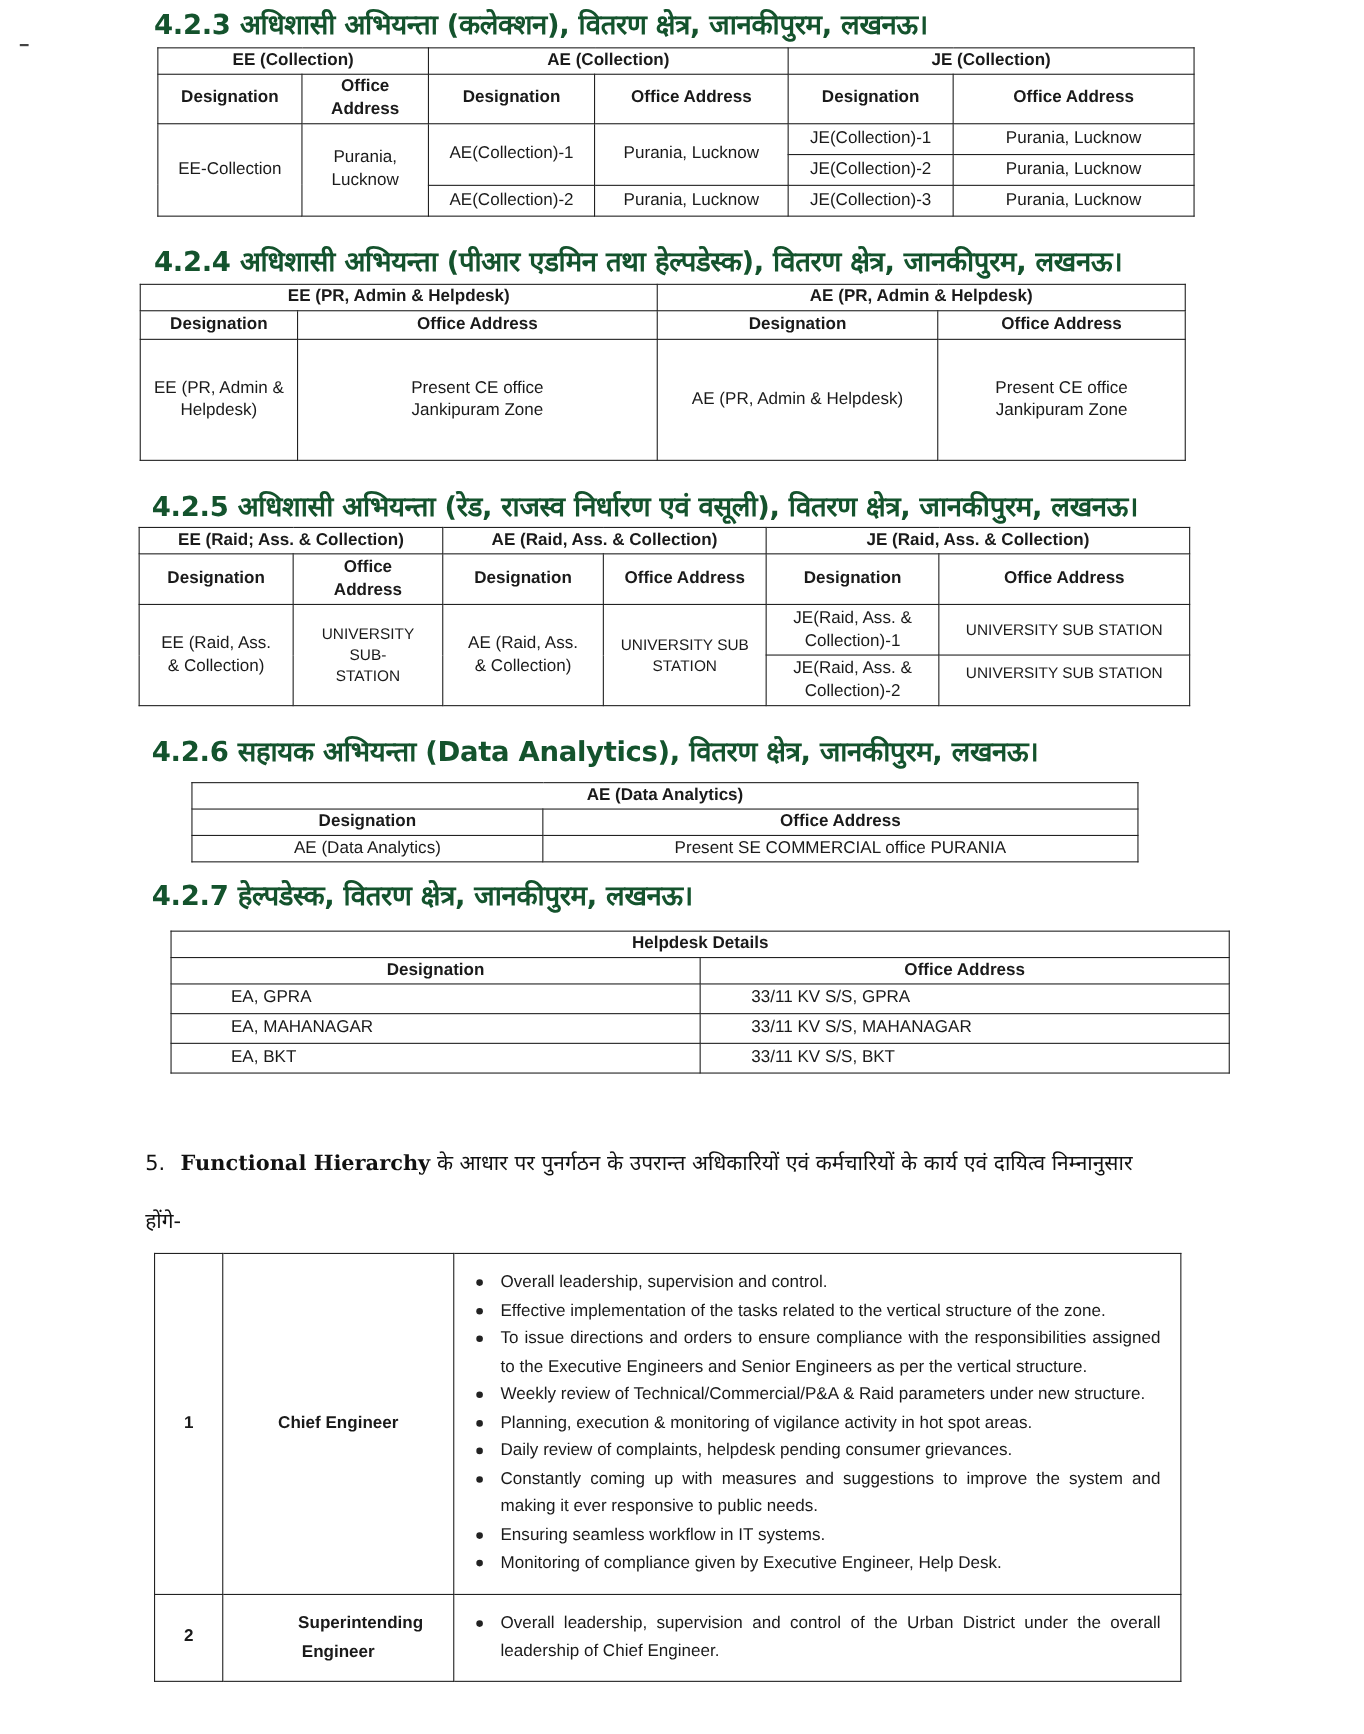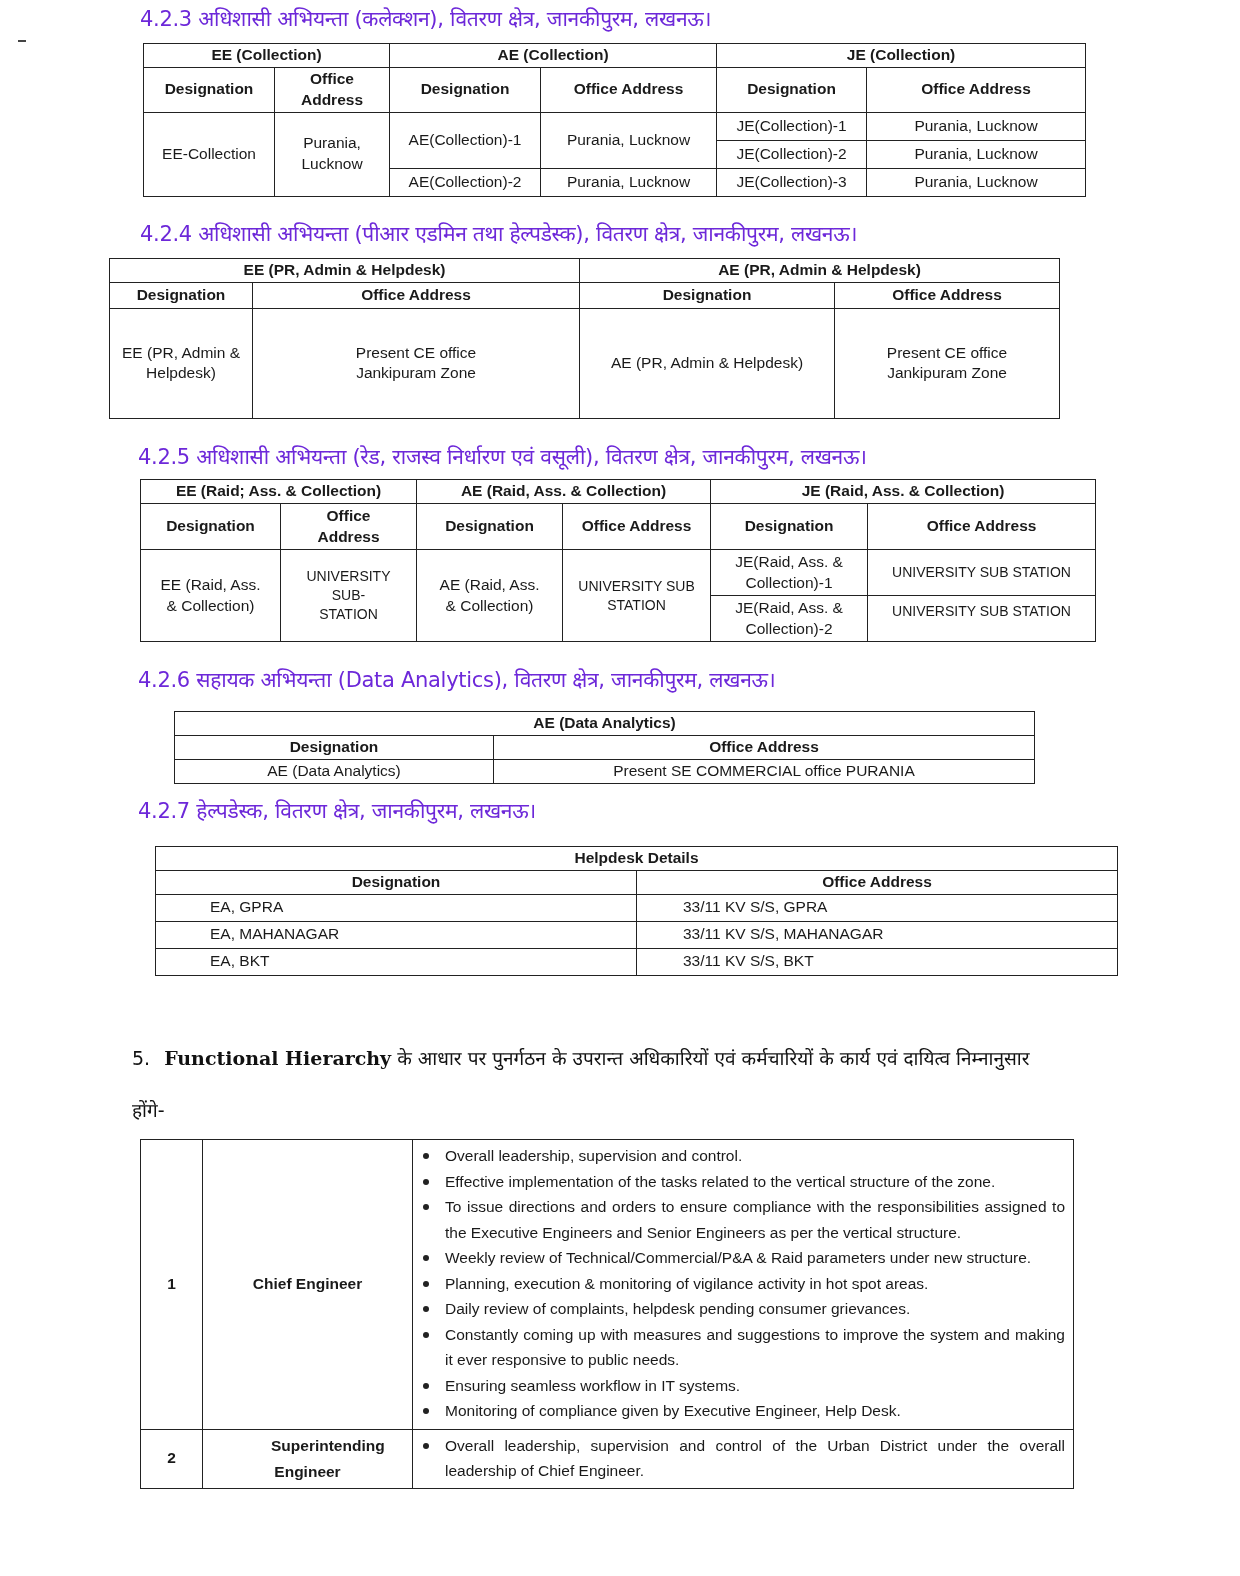--- a/index.html
+++ b/index.html
@@ -1,39 +1,39 @@
 <!DOCTYPE html>
 <html><head>
 <meta charset="utf-8">
 <style>
   html, body { margin: 0; padding: 0; background: #ffffff; }
   body {
     width: 1240px; height: 1576px; position: relative; overflow: hidden;
     font-family: "Liberation Sans", "DejaVu Sans", sans-serif; color: #1a1a1a;
   }
   .heading {
-    position: absolute; font-family: "DejaVu Sans", sans-serif; font-weight: normal;
-    font-size: 21px; color: #6d28d9; white-space: nowrap; letter-spacing: -0.3px;
+    position: absolute; font-family: "DejaVu Sans", sans-serif; font-weight: bold;
+    font-size: 25px; color: #14532d; white-space: nowrap; letter-spacing: -0.3px;
   }
   table { position: absolute; border-collapse: collapse; table-layout: fixed; }
   td, th {
     border: 1.6px solid #222; text-align: center; vertical-align: middle;
     font-size: 15.5px; line-height: 1.35; padding: 1px 4px; color: #1a1a1a;
   }
   th { font-weight: bold; }
   .left { text-align: left; padding-left: 54px; }
   .addr-left { text-align: left; padding-left: 46px; }
   .sec5 {
     position: absolute; left: 132px; top: 1032px; width: 920px;
     font-family: "DejaVu Sans", sans-serif; font-size: 19px; line-height: 52px; color: #111;
   }
   .sec5 .num { font-family: "DejaVu Sans", sans-serif; margin-right: 14px; }
   .sec5 .bold-en { font-family: "DejaVu Serif", serif; font-weight: bold; }
   .duties td { font-size: 15.5px; }
-  .duties ul { margin: 2px; padding: 0 0 0 30px; list-style: none; text-align: justify; }
+  .duties ul { margin: 12px; padding: 0 0 0 30px; list-style: none; text-align: justify; }
   .duties li { position: relative; line-height: 25.5px; padding-right: 6px; }
   .duties li::before {
     content: ""; position: absolute; left: -22px; top: 10px; width: 6px; height: 6px;
     border-radius: 50%; background: #222;
   }
   .speck { position: absolute; left: 18px; top: 40px; width: 8px; height: 2px; background: #444; }
 </style>
 </head>
 <body>
 
@@ -78,21 +78,21 @@
   <tr style="height:28px">
     <td>AE(Collection)-2</td>
     <td>Purania, Lucknow</td>
     <td>JE(Collection)-3</td>
     <td>Purania, Lucknow</td>
   </tr>
 </tbody>
   </table>
 
 <div class="heading" style="left:140px;top:219px;text-align:right;">4.2.4 अधिशासी अभियन्ता (पीआर एडमिन तथा हेल्पडेस्क), वितरण क्षेत्र, जानकीपुरम, लखनऊ।</div>
-<table style="left:109px;top:258px;width:950px;">
+<table style="left:127px;top:258px;width:950px;">
   <colgroup>
       <col style="width:143px">
       <col style="width:327px">
       <col style="width:255px">
       <col style="width:225px">
     </colgroup>
   <tbody>
       <tr style="height:22px">
     <th colspan="2">EE (PR, Admin &amp; Helpdesk)</th>
     <th colspan="2">AE (PR, Admin &amp; Helpdesk)</th>
@@ -106,21 +106,21 @@
   <tr style="height:110px">
     <td>EE (PR, Admin &amp; Helpdesk)</td>
     <td style="padding:0 80px;">Present CE office Jankipuram Zone</td>
     <td>AE (PR, Admin &amp; Helpdesk)</td>
     <td style="padding:0 40px;">Present CE office Jankipuram Zone</td>
   </tr>
 </tbody>
   </table>
 
 <div class="heading" style="left:138px;top:442px;">4.2.5 अधिशासी अभियन्ता (रेड, राजस्व निर्धारण एवं वसूली), वितरण क्षेत्र, जानकीपुरम, लखनऊ।</div>
-<table style="left:140px;top:479px;width:955px;border-radius:28px;">
+<table style="left:126px;top:479px;width:955px;border-radius:28px;">
   <colgroup>
       <col style="width:140px">
       <col style="width:136px">
       <col style="width:146px">
       <col style="width:148px">
       <col style="width:157px">
       <col style="width:228px">
     </colgroup>
   <tbody>
       <tr style="height:24px">

